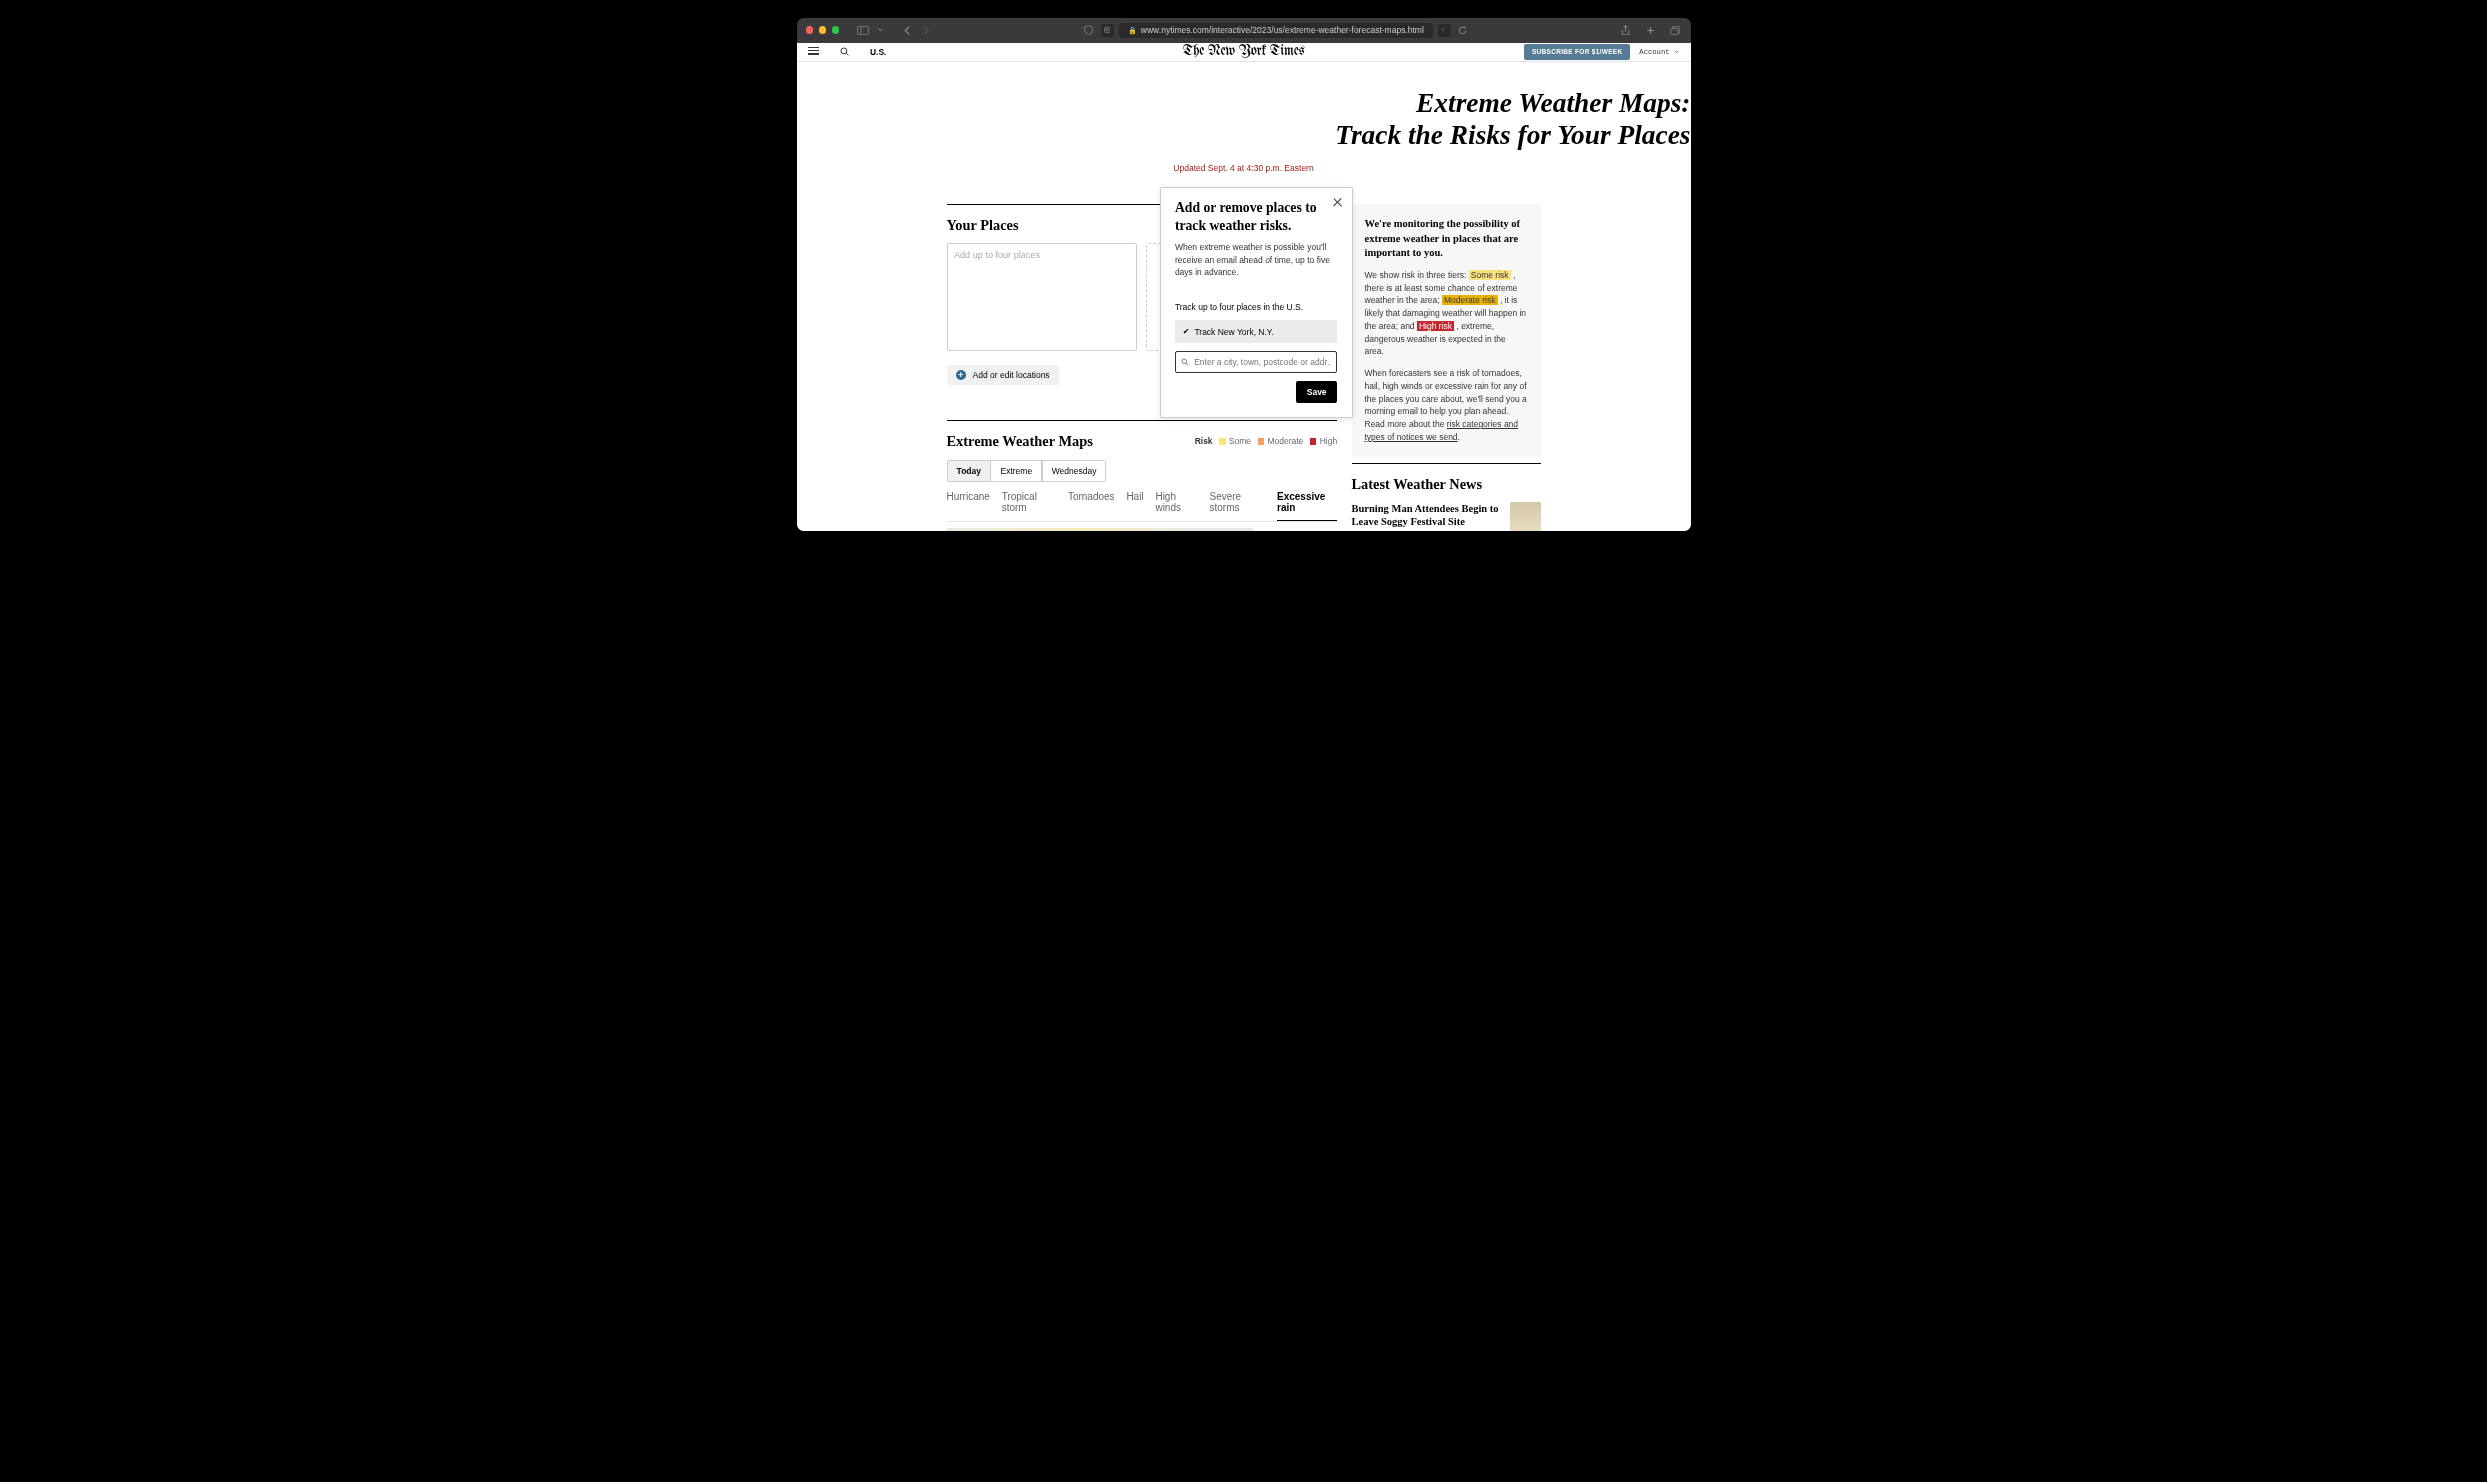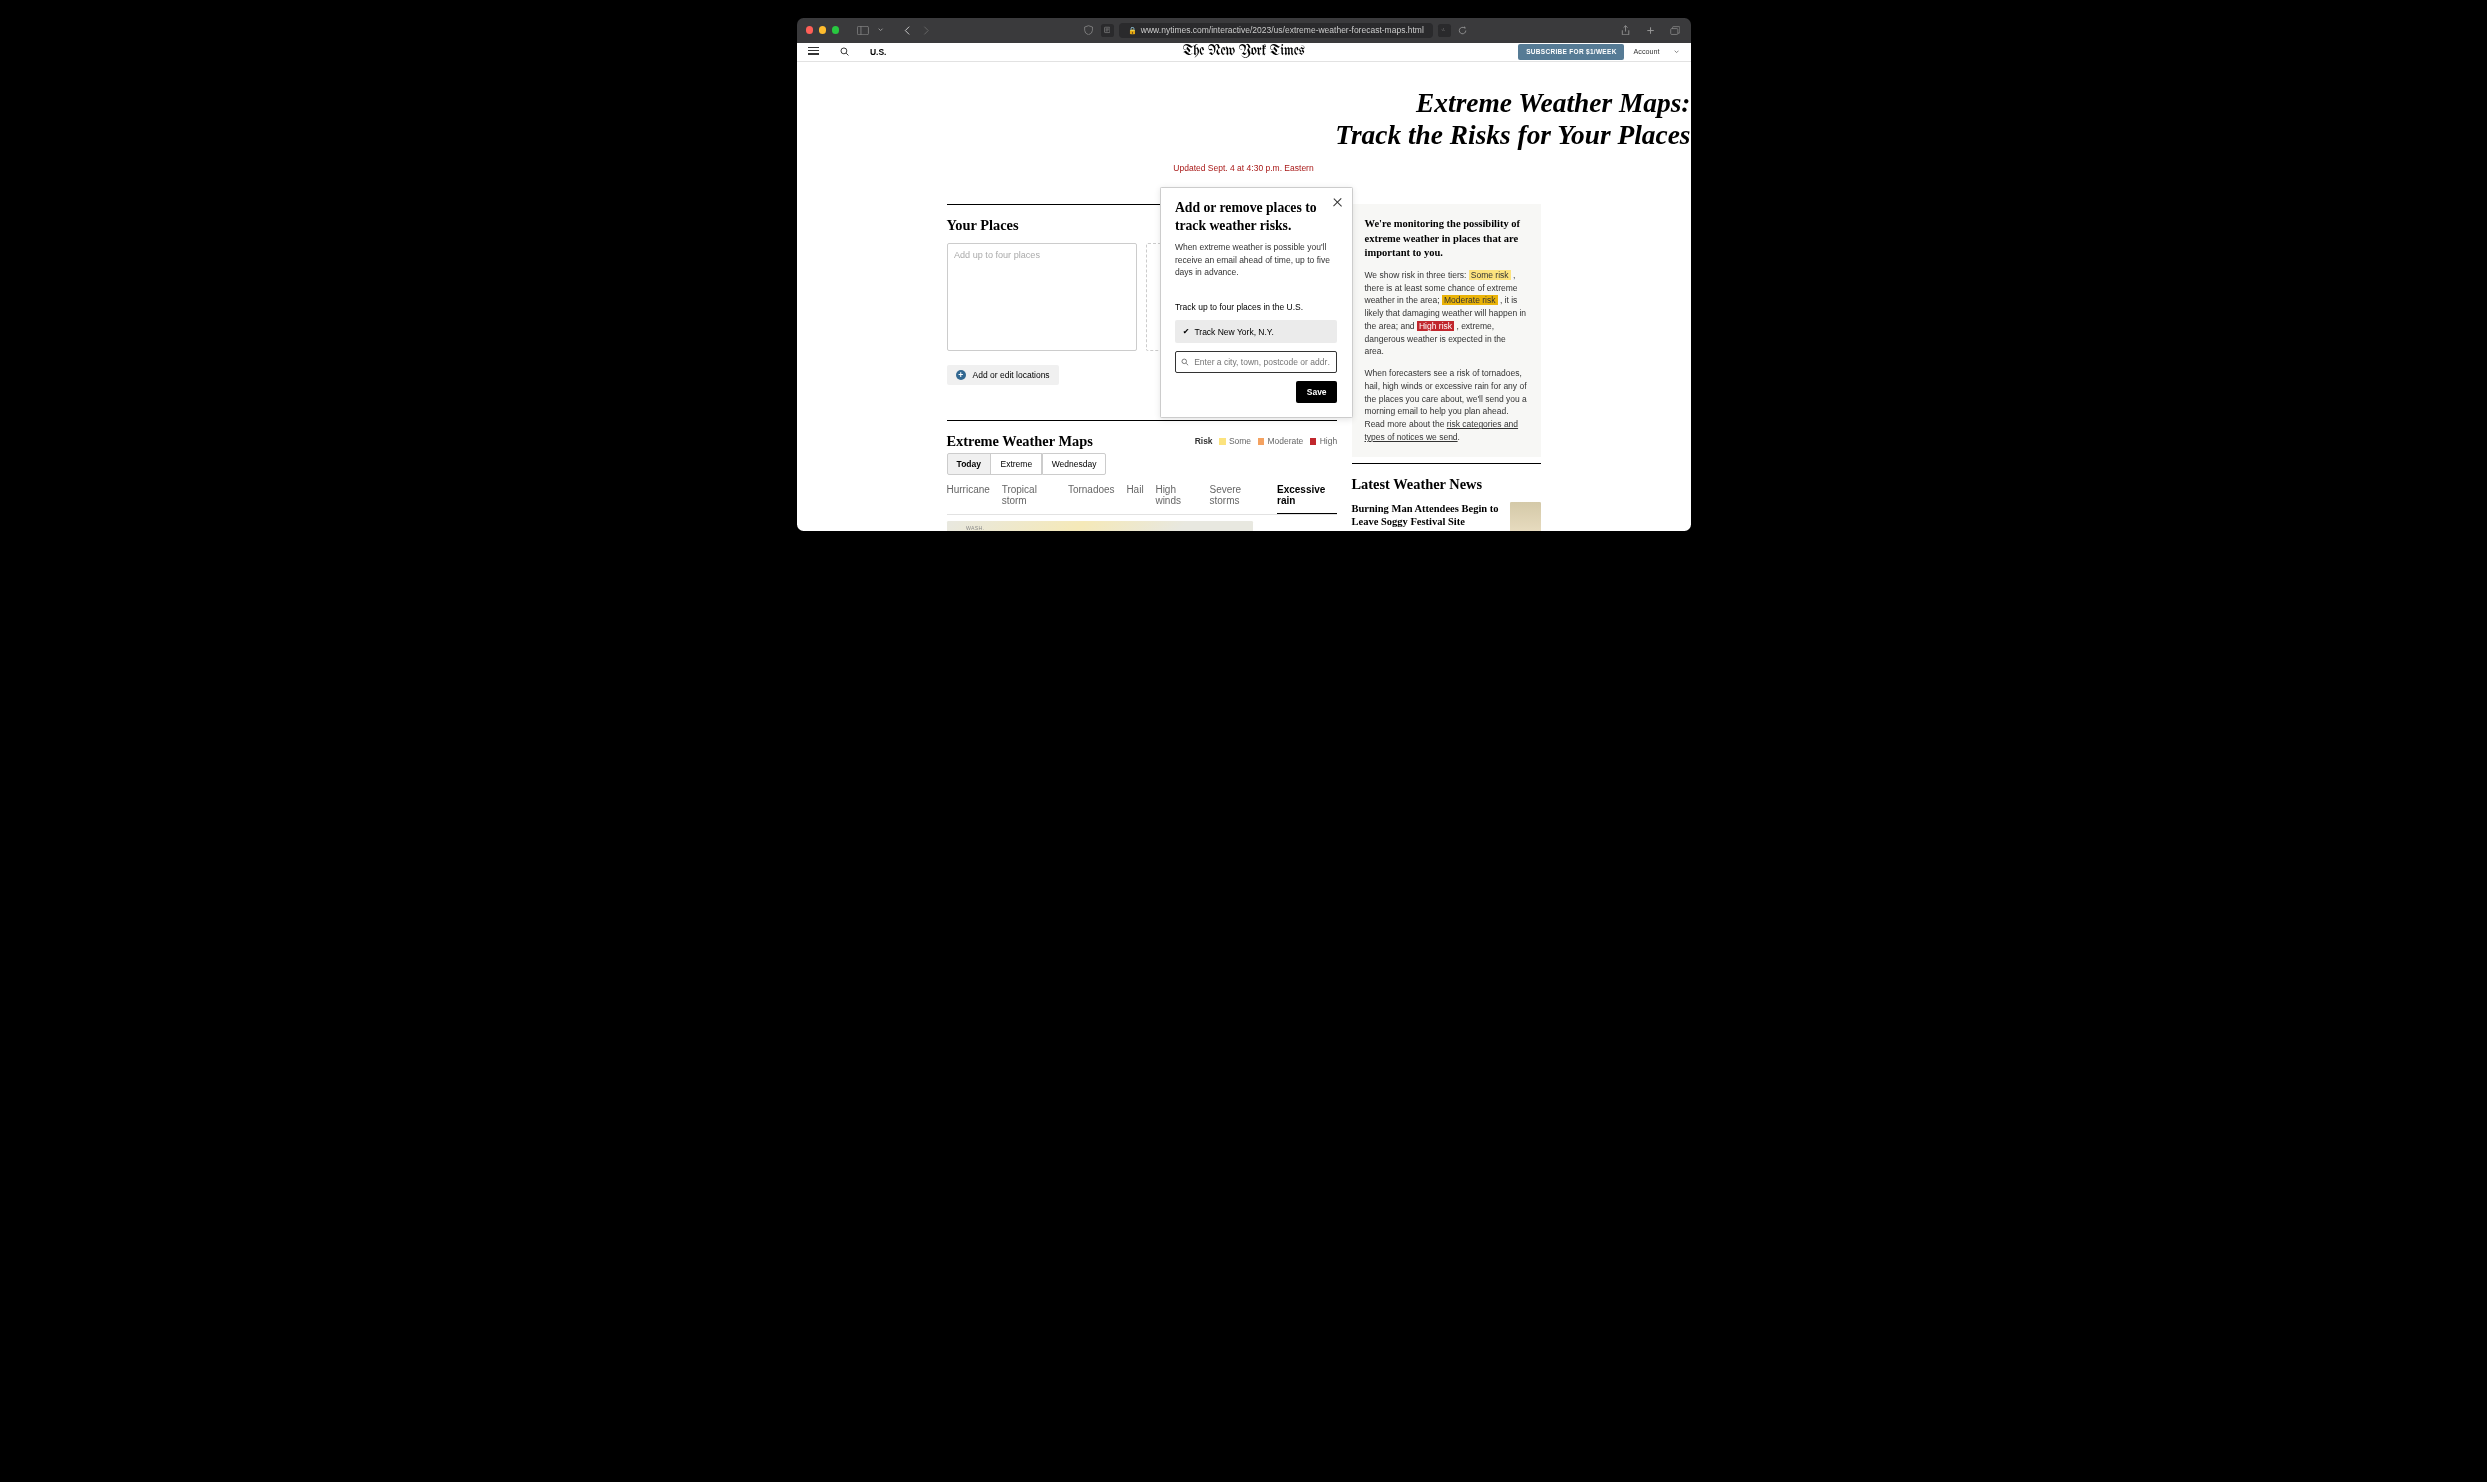--- a/index.html
+++ b/index.html
@@ -24,21 +24,21 @@
 
 .page { background: #fff; height: calc(100% - 25px); overflow: hidden; position: relative; }
 .nyt-header { height: 19.6px; border-bottom: 0.7px solid #e2e2e2; display: flex; align-items: center; padding: 0 11.8px; position: relative; }
 .header-left { display: flex; align-items: flex-start; gap: 21px; }
 .hamburger { width: 10.5px; height: 7.8px; display: flex; flex-direction: column; justify-content: space-between; }
 .hamburger span { height: 1.3px; background: #333; }
 .section-label { font-family: -apple-system, sans-serif; font-size: 8.5px; font-weight: 600; }
 .nyt-logo { position: absolute; left: 50%; transform: translateX(-50%); font-family: 'Old English Text MT', 'UnifrakturMaguntia', serif; font-size: 14.4px; font-weight: 500; letter-spacing: -0.3px; }
 .header-right { margin-left: auto; display: flex; align-items: center; gap: 9.1px; }
 .subscribe-btn { background: #567b95; color: #fff; padding: 4.6px 7.8px; font-family: -apple-system, sans-serif; font-size: 6.5px; font-weight: 700; letter-spacing: 0.3px; border-radius: 2px; }
-.account-link { font-family: Liberation Sans, sans-serif; font-size: 7.2px; color: #333; display: flex; align-items: center; gap: 14px; }
+.account-link { font-family: Liberation Mono, monospace; font-size: 7.2px; color: #333; display: flex; align-items: center; gap: 4px; }
 
 .article-body { padding: 26px 0 0; }
 .headline { text-align: right; font-size: 27.4px; font-weight: 700; line-height: 1.15; font-style: italic; font-family: 'Cheltenham', Georgia, serif; }
 .timestamp { text-align: center; color: #a81817; font-family: -apple-system, sans-serif; font-size: 8.5px; margin-top: 11.8px; }
 
 .content-grid { max-width: 594px; margin: 31px auto 0; display: flex; gap: 14.4px; }
 .main-col { flex: 1; }
 .side-col { width: 189px; }
 
 .section-border { border-top: 0.7px solid #000; margin-bottom: 11.8px; }
@@ -64,21 +64,21 @@
 
 .maps-section { margin-top: 35px; }
 .maps-header { display: flex; justify-content: space-between; align-items: center; }
 .risk-legend { display: flex; align-items: center; gap: 6.5px; font-family: -apple-system, sans-serif; font-size: 8.5px; }
 .legend-item { display: flex; align-items: center; gap: 3.3px; color: #666; }
 .legend-swatch { width: 6.5px; height: 6.5px; }
 .sw-some { background: #fce37e; }
 .sw-moderate { background: #f4a261; }
 .sw-high { background: #c1272d; }
 
-.day-tabs { display: flex; margin-top: 3px; }
+.day-tabs { display: flex; margin-top: 10px; }
 .day-tab { padding: 5.2px 9.1px; border: 0.7px solid #ccc; font-family: -apple-system, sans-serif; font-size: 8.5px; margin-left: -0.7px; }
 .day-tab:first-child { margin-left: 0; border-radius: 2px 0 0 2px; }
 .day-tab:last-child { border-radius: 0 2px 2px 0; }
 .day-tab.active { background: #f0f0f0; font-weight: 600; }
 
 .hazard-tabs { display: flex; gap: 11.8px; margin-top: 9.1px; border-bottom: 0.7px solid #e2e2e2; font-family: -apple-system, sans-serif; font-size: 10px; }
 .hazard-tab { padding-bottom: 6.5px; color: #666; }
 .hazard-tab.active { font-weight: 700; color: #000; border-bottom: 1.3px solid #000; }
 
 .map-area { margin-top: 6.5px; width: 306px; height: 39px; background: linear-gradient(135deg, #e8e8e0 0%, #f5e9b8 40%, #e8e8e0 70%); position: relative; border-radius: 1.3px; overflow: hidden; }

